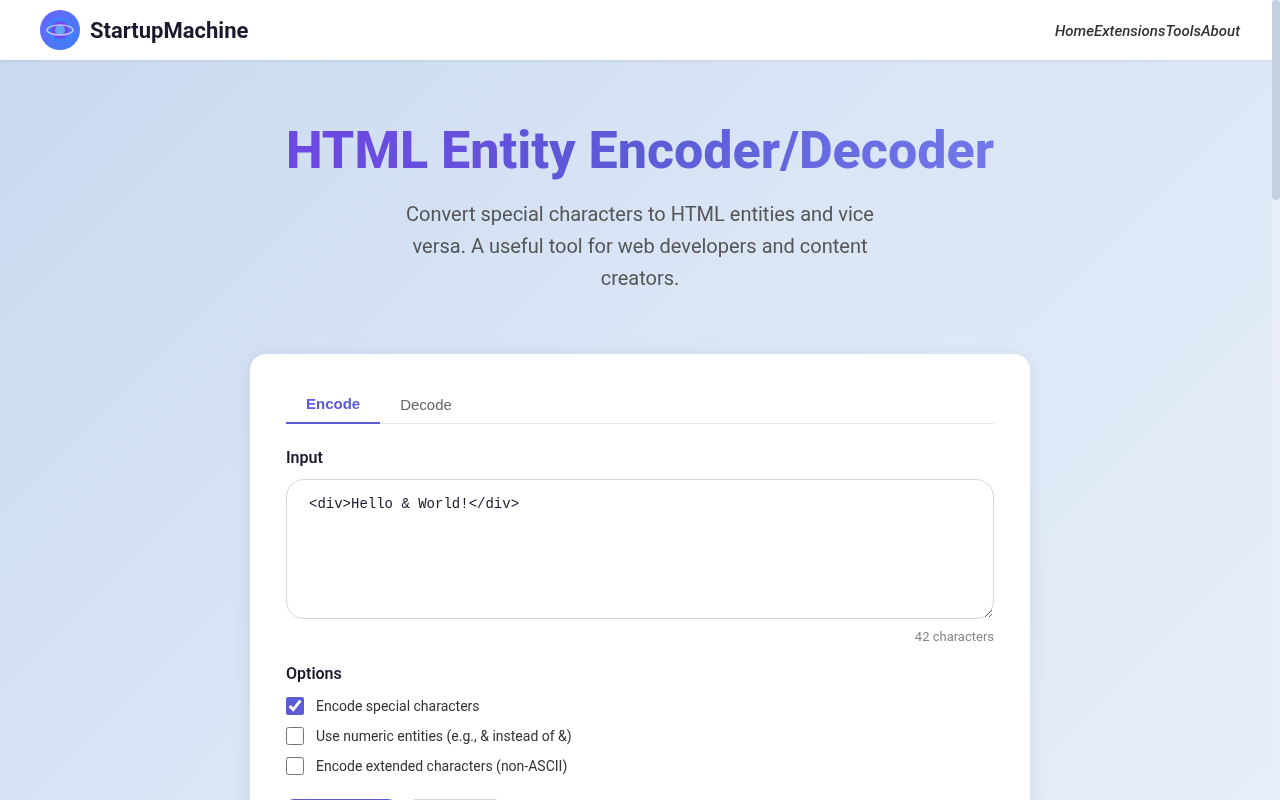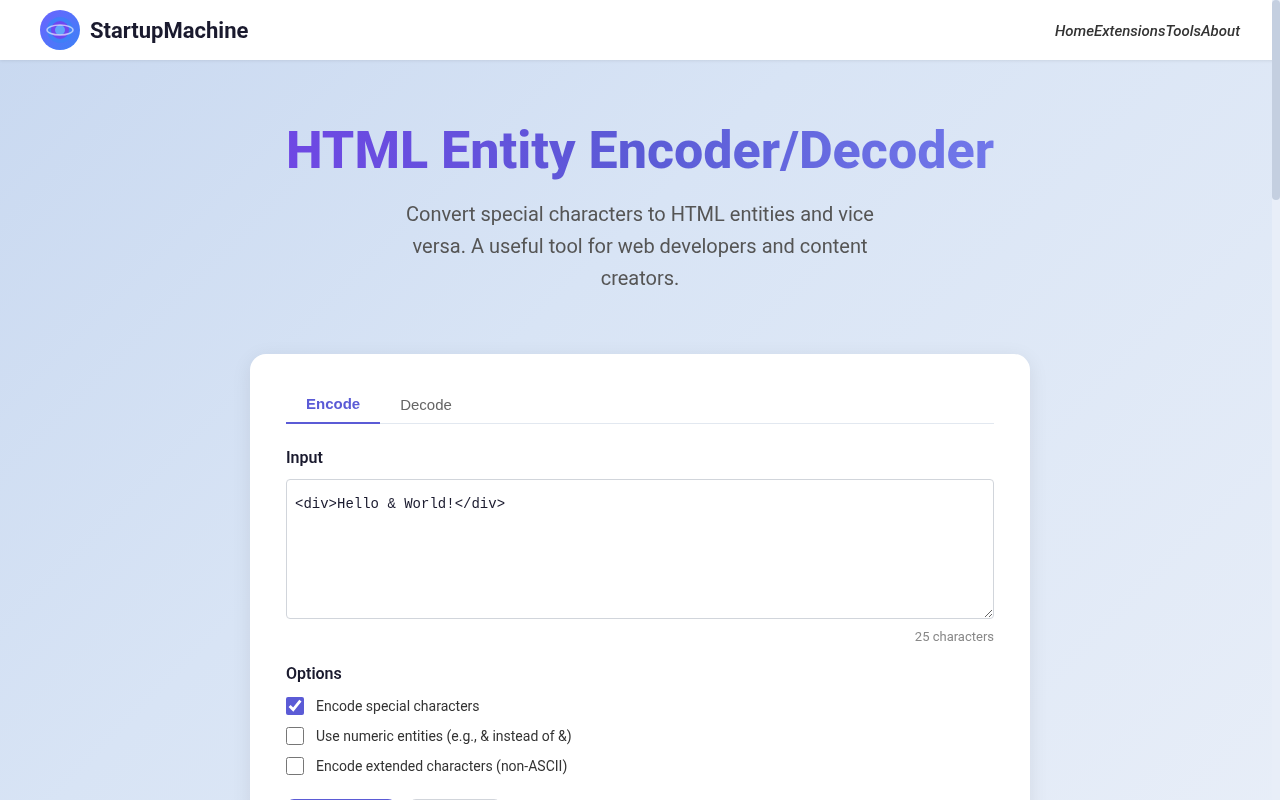--- a/index.html
+++ b/index.html
@@ -130,22 +130,22 @@
       font-size: 16px;
       font-weight: 600;
       color: #1a1a2e;
       margin-bottom: 12px;
     }
 
     .input-textarea {
       width: 100%;
       height: 140px;
       border: 1px solid #d1d5db;
-      border-radius: 4px;
-      padding: 14px 8px;
+      border-radius: 18px;
+      padding: 14px 22px;
       font-size: 14px;
       font-family: 'Courier New', monospace;
       color: #1a1a2e;
       resize: vertical;
       outline: none;
       line-height: 1.5;
     }
 
     .char-count {
       text-align: right;
@@ -269,21 +269,21 @@
 
   
   <div class="tabs">
     <button class="tab active">Encode</button>
     <button class="tab">Decode</button>
   </div>
 
   
   <div class="section-label">Input</div>
   <textarea class="input-textarea" placeholder="Enter text to encode..." style="">&lt;div&gt;Hello &amp; World!&lt;/div&gt;</textarea>
-  <div class="char-count">25 characters</div>
+  <div class="char-count">42 characters</div>
 
   
   <div class="options-label">Options</div>
   <div class="checkbox-group">
     <div class="checkbox-item">
       <input type="checkbox" id="encode-special" checked="" style="">
       <label for="encode-special">Encode special characters</label>
     </div>
     <div class="checkbox-item">
       <input type="checkbox" id="use-numeric" style="">

